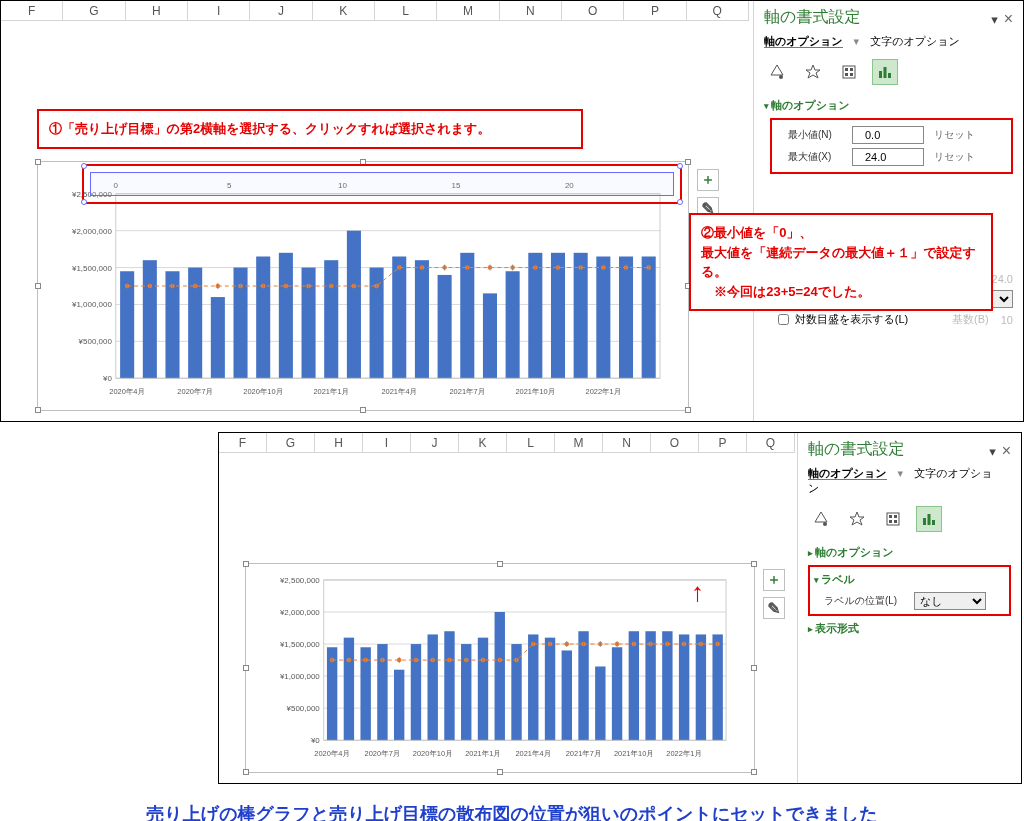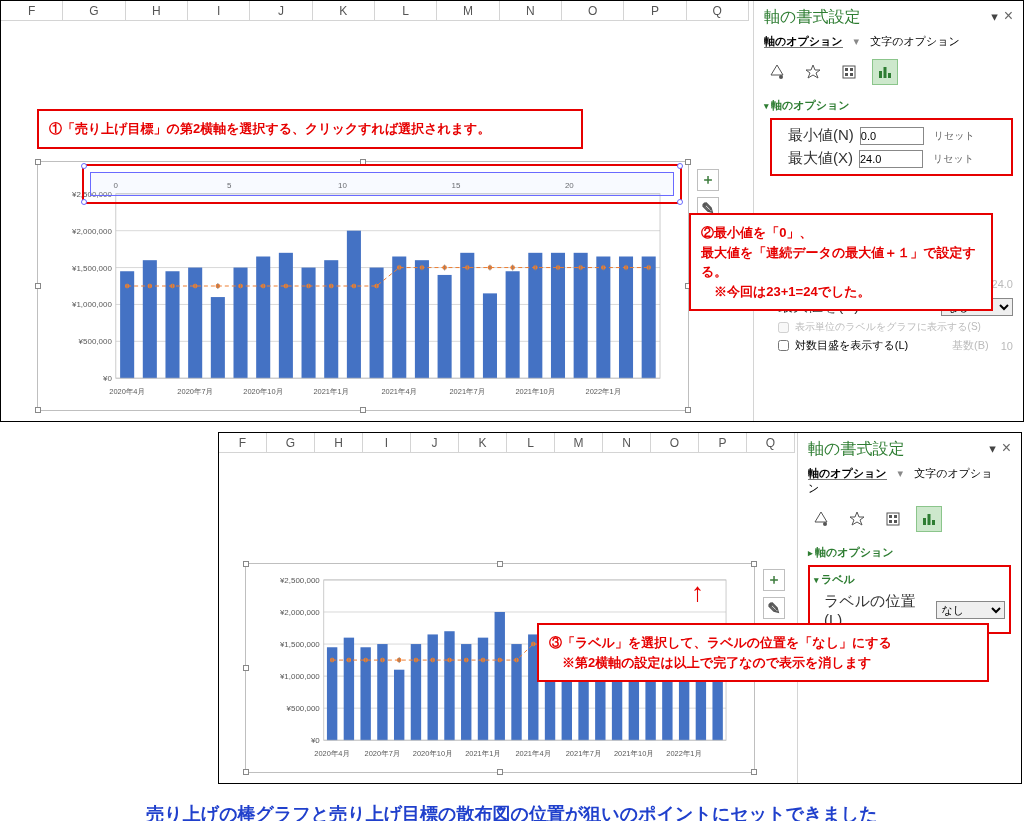--- a/index.html
+++ b/index.html
@@ -24,37 +24,37 @@
 
   .chart-svg-wrap { position: absolute; left: 20px; right: 20px; top: 10px; bottom: 10px; }
 
   
   .chart-btn { position:absolute; width:22px; height:22px; border:1px solid #bfbfbf; background:#fff; display:flex; align-items:center; justify-content:center; font-weight:bold; color:#3b7b3b; font-size:14px; }
   .chart-btn.plus { color:#3b7b3b; }
   .chart-btn.brush { color:#555; font-size:16px; }
 
   
   .pane { position: absolute; top: 0; right: 0; width: 270px; bottom: 0; background: #fff; border-left: 1px solid #d4d4d4; padding: 6px 10px 6px 10px; overflow: hidden; }
-  .pane-title { color: #2e7d32; font-size: 16px; font-weight: normal; margin-bottom: 6px; display:flex; align-items:flex-start; justify-content:space-between;}
+  .pane-title { color: #2e7d32; font-size: 16px; font-weight: normal; margin-bottom: 6px; display:flex; align-items:flex-end; justify-content:space-between;}
   .pane-title .tarrow { color:#444; font-size:13px; margin-right:6px;}
   .pane-subtabs { font-size: 11px; margin-bottom: 10px; }
   .pane-subtabs span { margin-right: 8px; }
   .pane-subtabs .active { font-weight: bold; border-bottom: 1px solid #777; }
   .pane-icons { display:flex; gap:10px; margin-bottom:10px; align-items:center;}
   .pane-icons .ic { width:26px; height:26px; border:1px solid transparent; display:flex; align-items:center; justify-content:center; }
   .pane-icons .ic.active { background:#cde8cc; border-color:#8bc58b; }
   .pane-icons svg { width:18px; height:18px; }
 
   .pane-section { font-size: 11px; }
   .pane-section .sec-head { color:#2e7d32; font-weight:bold; cursor:pointer; padding:3px 0; }
   .pane-section .sec-head::before { content:"▸ "; font-size:9px; }
   .pane-section .sec-head.open::before { content:"▾ "; }
   .pane-row { display:flex; align-items:center; gap:6px; padding:2px 0 2px 14px; }
-  .pane-row label { min-width: 58px; color:#333; font-size:15px; }
-  .pane-row input[type=text] { width:64px; border:1px solid #888; padding:2px 0; font-size:11px; }
+  .pane-row label { min-width: 58px; color:#333; font-size:10px; }
+  .pane-row input[type=text] { width:72px; border:1px solid #888; padding:2px 12px; font-size:11px; }
   .pane-row .reset { color:#666; font-size:10px; margin-left:4px; cursor:pointer; }
   .pane-row .radio { width:10px; height:10px; }
   .pane-row.dim { color:#999; }
   .pane-row select { width:72px; border:1px solid #888; font-size:11px; padding:1px; }
   .pane-row .checkbox { width:11px; height:11px; }
 
   .sub-label { padding-left:14px; color:#333; margin-top:4px; }
 
   
   .callout { position:absolute; border:2px solid #e60000; background:#fff; color:#e60000; font-weight:bold; padding:8px 10px; font-size:13px; line-height:1.5; z-index:5; }
@@ -217,21 +217,21 @@
 
   <div class="chart-btn plus" style="left:696px; top:168px;">＋</div>
   <div class="chart-btn brush" style="left:696px; top:196px;">✎</div>
 
   <div class="callout" style="left:36px; top:108px; width:546px;">
     <span>①「売り上げ目標」の第2横軸を選択する、クリックすれば選択されます。</span>
   </div>
   <div class="callout" style="left:688px; top:212px; width:304px;">
     <span>②最小値を「0」、</span><br>
     <span>最大値を「連続データの最大値＋１」で設定する。</span><br>
-    <span>　※今回は23+1=24でした。</span>
+    <span>　※今回は23+5=24でした。</span>
   </div>
 
   <div class="pane">
     <div class="pane-title">
       <span><span>軸の書式設定</span></span>
       <span><span class="tarrow">▾</span><span style="color:#666;cursor:pointer;">×</span></span>
     </div>
     <div class="pane-subtabs">
       <span class="active">軸のオプション</span>
       <span style="color:#888">▾</span>
@@ -288,24 +288,20 @@
       <div class="pane-row dim">
         <input type="radio" class="radio" style="">
         <label style="min-width:auto;color:#999">軸の値(E)</label>
         <span style="flex:1"></span>
         <span style="color:#bbb">24.0</span>
       </div>
       <div class="pane-row">
         <label style="min-width:74px">最大値を(U)</label>
         <span style="flex:1"></span>
         <select><option>なし</option></select>
-      </div>
-      <div class="pane-row dim" style="font-size:10px;">
-        <input type="checkbox" class="checkbox" disabled="" style="">
-        <span style="color:#bbb">表示単位のラベルをグラフに表示する(S)</span>
       </div>
       <div class="pane-row">
         <input type="checkbox" class="checkbox" style="">
         <span>対数目盛を表示する(L)</span>
         <span style="flex:1"></span>
         <span style="color:#bbb">基数(B)</span>
         <span style="color:#bbb;margin-left:6px">10</span>
       </div>
     </div>
   </div>
@@ -437,24 +433,20 @@
           <rect x="58" y="6" width="404" height="162" fill="none" stroke="#bfbfbf" stroke-width="0.8"></rect>
         </svg>
     </div>
   </div>
 
   <div class="chart-btn plus" style="left:544px; top:136px;">＋</div>
   <div class="chart-btn brush" style="left:544px; top:164px;">✎</div>
 
   <div class="up-arrow" style="left:472px; top:144px;">↑</div>
 
-  <div class="callout" style="left:318px; top:190px; width:452px;">
-    <span>③「ラベル」を選択して、ラベルの位置を「なし」にする</span><br>
-    <span>　※第2横軸の設定は以上で完了なので表示を消します</span>
-  </div>
 
   <div class="pane" style="width:224px">
     <div class="pane-title">
       <span><span>軸の書式設定</span></span>
       <span><span class="tarrow">▾</span><span style="color:#666;cursor:pointer;">×</span></span>
     </div>
     <div class="pane-subtabs">
       <span class="active">軸のオプション</span>
       <span style="color:#888">▾</span>
       <span>文字のオプション</span>

